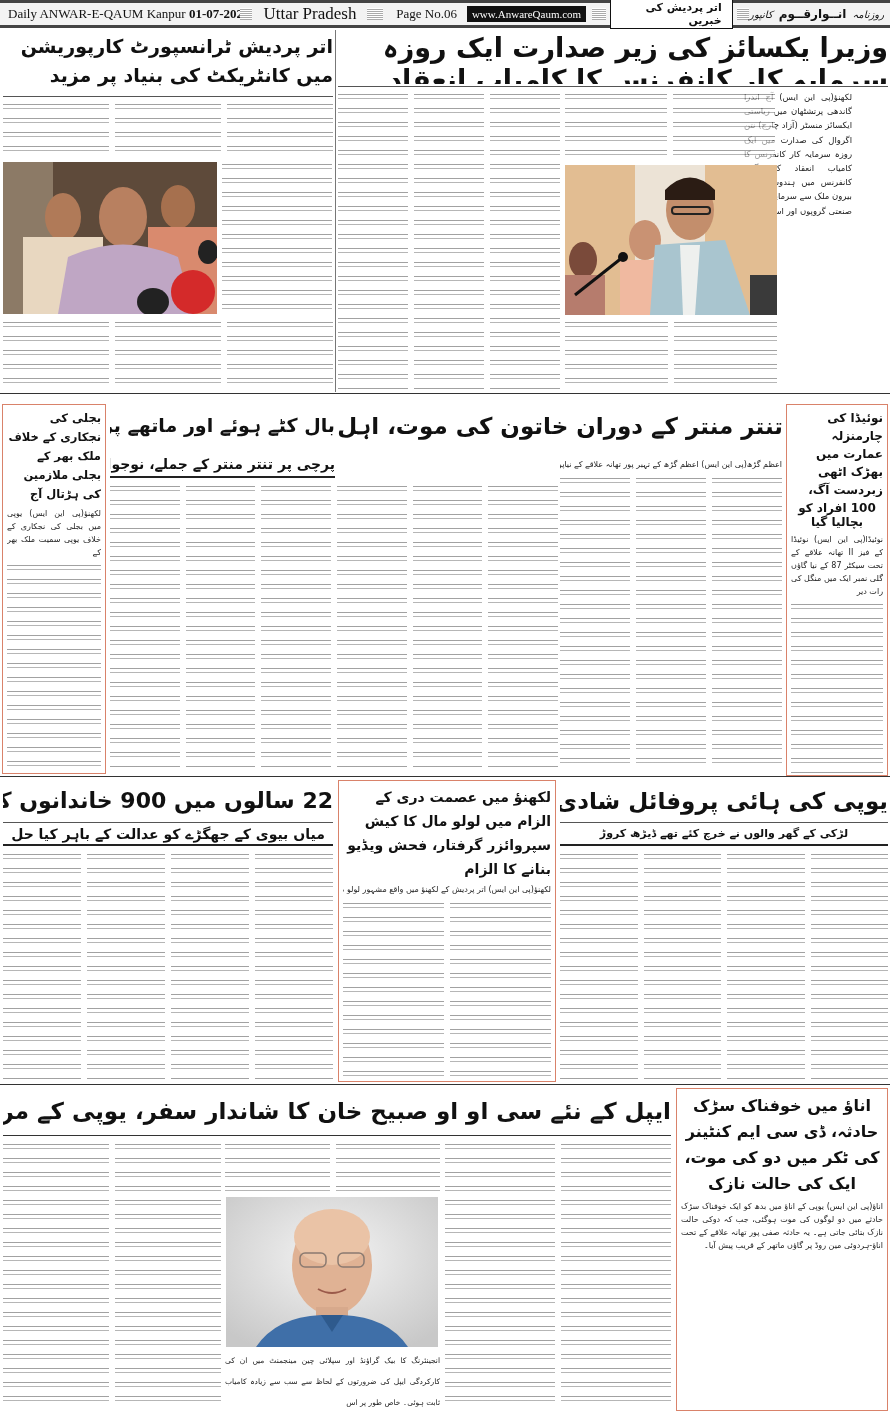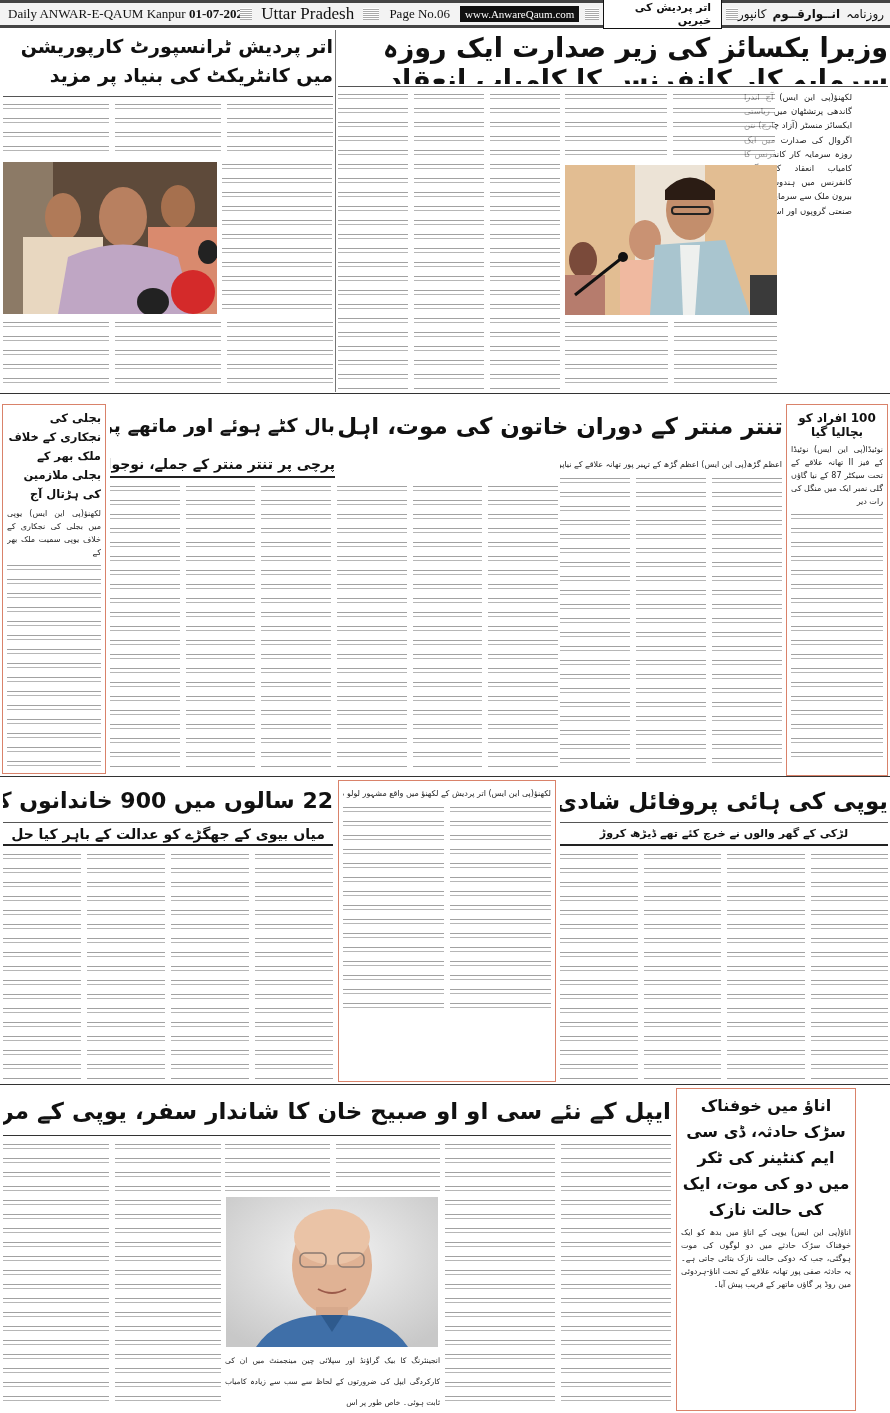--- a/index.html
+++ b/index.html
@@ -8,21 +8,21 @@
 
   .masthead { position: absolute; left: 0; top: 0; width: 890px; height: 28px; border-top: 3px solid #444; border-bottom: 3px solid #444; background: #f3f3f3; display: flex; align-items: center; }
   .mh-left { font-family: "Liberation Serif", serif; font-size: 13px; padding-left: 8px; width: 240px; white-space: nowrap; }
   .mh-left b { font-weight: bold; }
   .mh-lines { height: 12px; background: repeating-linear-gradient(#fff 0 1px, #aaa 1px 2px); }
   .mh-section { font-family: "Liberation Serif", serif; font-size: 17px; width: 130px; text-align: center; }
   .mh-page { font-family: "Liberation Serif", serif; font-size: 13px; width: 78px; text-align: right; padding-right: 4px; margin-left: 8px; }
   .mh-url { background: #111; color: #fff; font-family: "Liberation Serif", serif; font-size: 11px; padding: 2px 5px; margin: 0 6px; }
   .mh-urdu-box { border: 1px solid #111; font-size: 11px; font-weight: bold; padding: 1px 10px; direction: rtl; margin: 0 4px; background: #fff; }
   .mh-urdu-right { direction: rtl; font-size: 12px; font-weight: bold; padding-right: 6px; display: flex; gap: 6px; align-items: baseline; }
-  .mh-urdu-right small { font-size: 12px; font-weight: normal; }
+  .mh-urdu-right small { font-size: 10px; font-weight: normal; font-style: italic; }
 
   .block { position: absolute; overflow: hidden; }
   .head { font-weight: bold; line-height: 1.2; direction: rtl; text-align: right; }
   .rule { position: absolute; background: #777; }
   .hrule { position: absolute; height: 1px; background: #555; }
 
   .cols { display: flex; flex-direction: row-reverse; gap: 6px; }
   .col { flex: 1; font-size: 8.5px; line-height: 14.2px; direction: rtl; text-align: justify; color: #222; overflow: hidden; }
   .txtfill { background: repeating-linear-gradient(#fff 0 4px, #555 4px 5px, #fff 5px 8px, #7a7a7a 8px 9px, #fff 9px 14px); opacity: .55; height: 100%; }
 
@@ -162,20 +162,21 @@
       </div>
     <div class="col">
         <div class="txtfill"></div>
       </div>
   </div>
 </div>
 
 <div class="hrule" style="left:0; top:393px; width:890px; background:#333;"></div>
 
 <div class="block boxed" style="left:786px; top:404px; width:102px; height:372px; padding:4px;">
+  <div class="head" style="font-size:12px; line-height:18px;">نوئیڈا کی چارمنزلہ عمارت میں بھڑک اٹھی زبردست آگ،</div>
   <div class="head" style="font-size:12px; text-align:center; margin-top:2px;">100 افراد کو بچالیا گیا</div>
   <div class="col" style="margin-top:3px; font-size:8px; line-height:13px;">نوئیڈا(پی این ایس) نوئیڈا کے فیز II تھانہ علاقے کے تحت سیکٹر 87 کے نیا گاؤں گلی نمبر ایک میں منگل کی رات دیر</div>
   <div class="txtfill" style="height:250px; margin-top:2px;"></div>
 </div>
 
 <div class="block" style="left:558px; top:404px; width:225px; height:330px;"></div>
 <div class="block" style="left:335px; top:404px; width:448px; height:48px;">
   <div class="head" style="font-size:23px; line-height:44px; white-space:nowrap;">تنتر منتر کے دوران خاتون کی موت، اہل خانہ نے قتل کرنے کیلئے گلا دبانے کا لگایا الزام</div>
 </div>
 <div class="block" style="left:560px; top:458px; width:222px; height:14px;">
@@ -249,20 +250,21 @@
     <div class="col">
         <div class="txtfill"></div>
       </div>
     <div class="col">
         <div class="txtfill"></div>
       </div>
   </div>
 </div>
 
 <div class="block boxed" style="left:338px; top:780px; width:218px; height:302px; padding:4px;">
+  <div class="head" style="font-size:14px; line-height:24px;">لکھنؤ میں عصمت دری کے الزام میں لولو مال کا کیش سپروائزر گرفتار، فحش ویڈیو بنانے کا الزام</div>
   <div class="col" style="font-size:8px; white-space:nowrap; margin-top:2px;">لکھنؤ(پی این ایس) اتر پردیش کے لکھنؤ میں واقع مشہور لولو مال ایک بار پھر</div>
   <div class="cols" style="height:210px; margin-top:2px;">
     <div class="col">
         <div class="txtfill"></div>
       </div>
     <div class="col">
         <div class="txtfill"></div>
       </div>
   </div>
 </div>
@@ -285,21 +287,21 @@
         <div class="txtfill"></div>
       </div>
     <div class="col">
         <div class="txtfill"></div>
       </div>
   </div>
 </div>
 
 <div class="hrule" style="left:0; top:1084px; width:890px; background:#333;"></div>
 
-<div class="block boxed" style="left:676px; top:1088px; width:180px; height:323px; padding:4px;">
+<div class="block boxed" style="left:676px; top:1088px; width:212px; height:323px; padding:4px;">
   <div class="head" style="font-size:16px; line-height:26px; text-align:center;">اناؤ میں خوفناک سڑک حادثہ، ڈی سی ایم کنٹینر کی ٹکر میں دو کی موت، ایک کی حالت نازک</div>
   <div class="col" style="font-size:8px; line-height:13px; margin-top:3px; height:260px;">اناؤ(پی این ایس) یوپی کے اناؤ میں بدھ کو ایک خوفناک سڑک حادثے میں دو لوگوں کی موت ہوگئی، جب کہ دوکی حالت نازک بتائی جاتی ہے۔ یہ حادثہ صفی پور تھانہ علاقے کے تحت اناؤ-ہردوئی مین روڈ پر گاؤں ماتھر کے قریب پیش آیا۔</div>
 </div>
 
 <div class="block" style="left:3px; top:1088px; width:668px; height:48px; border-bottom:1px solid #333;">
   <div class="head" style="font-size:23px; line-height:46px; white-space:nowrap;">ایپل کے نئے سی او او صبیح خان کا شاندار سفر، یوپی کے مرادآباد سے امریکہ تک کا کیسے طے کیا سفر؟</div>
 </div>
 <div class="block" style="left:445px; top:1140px; width:226px; height:270px;">
   <div class="cols" style="height:100%">
     <div class="col">

